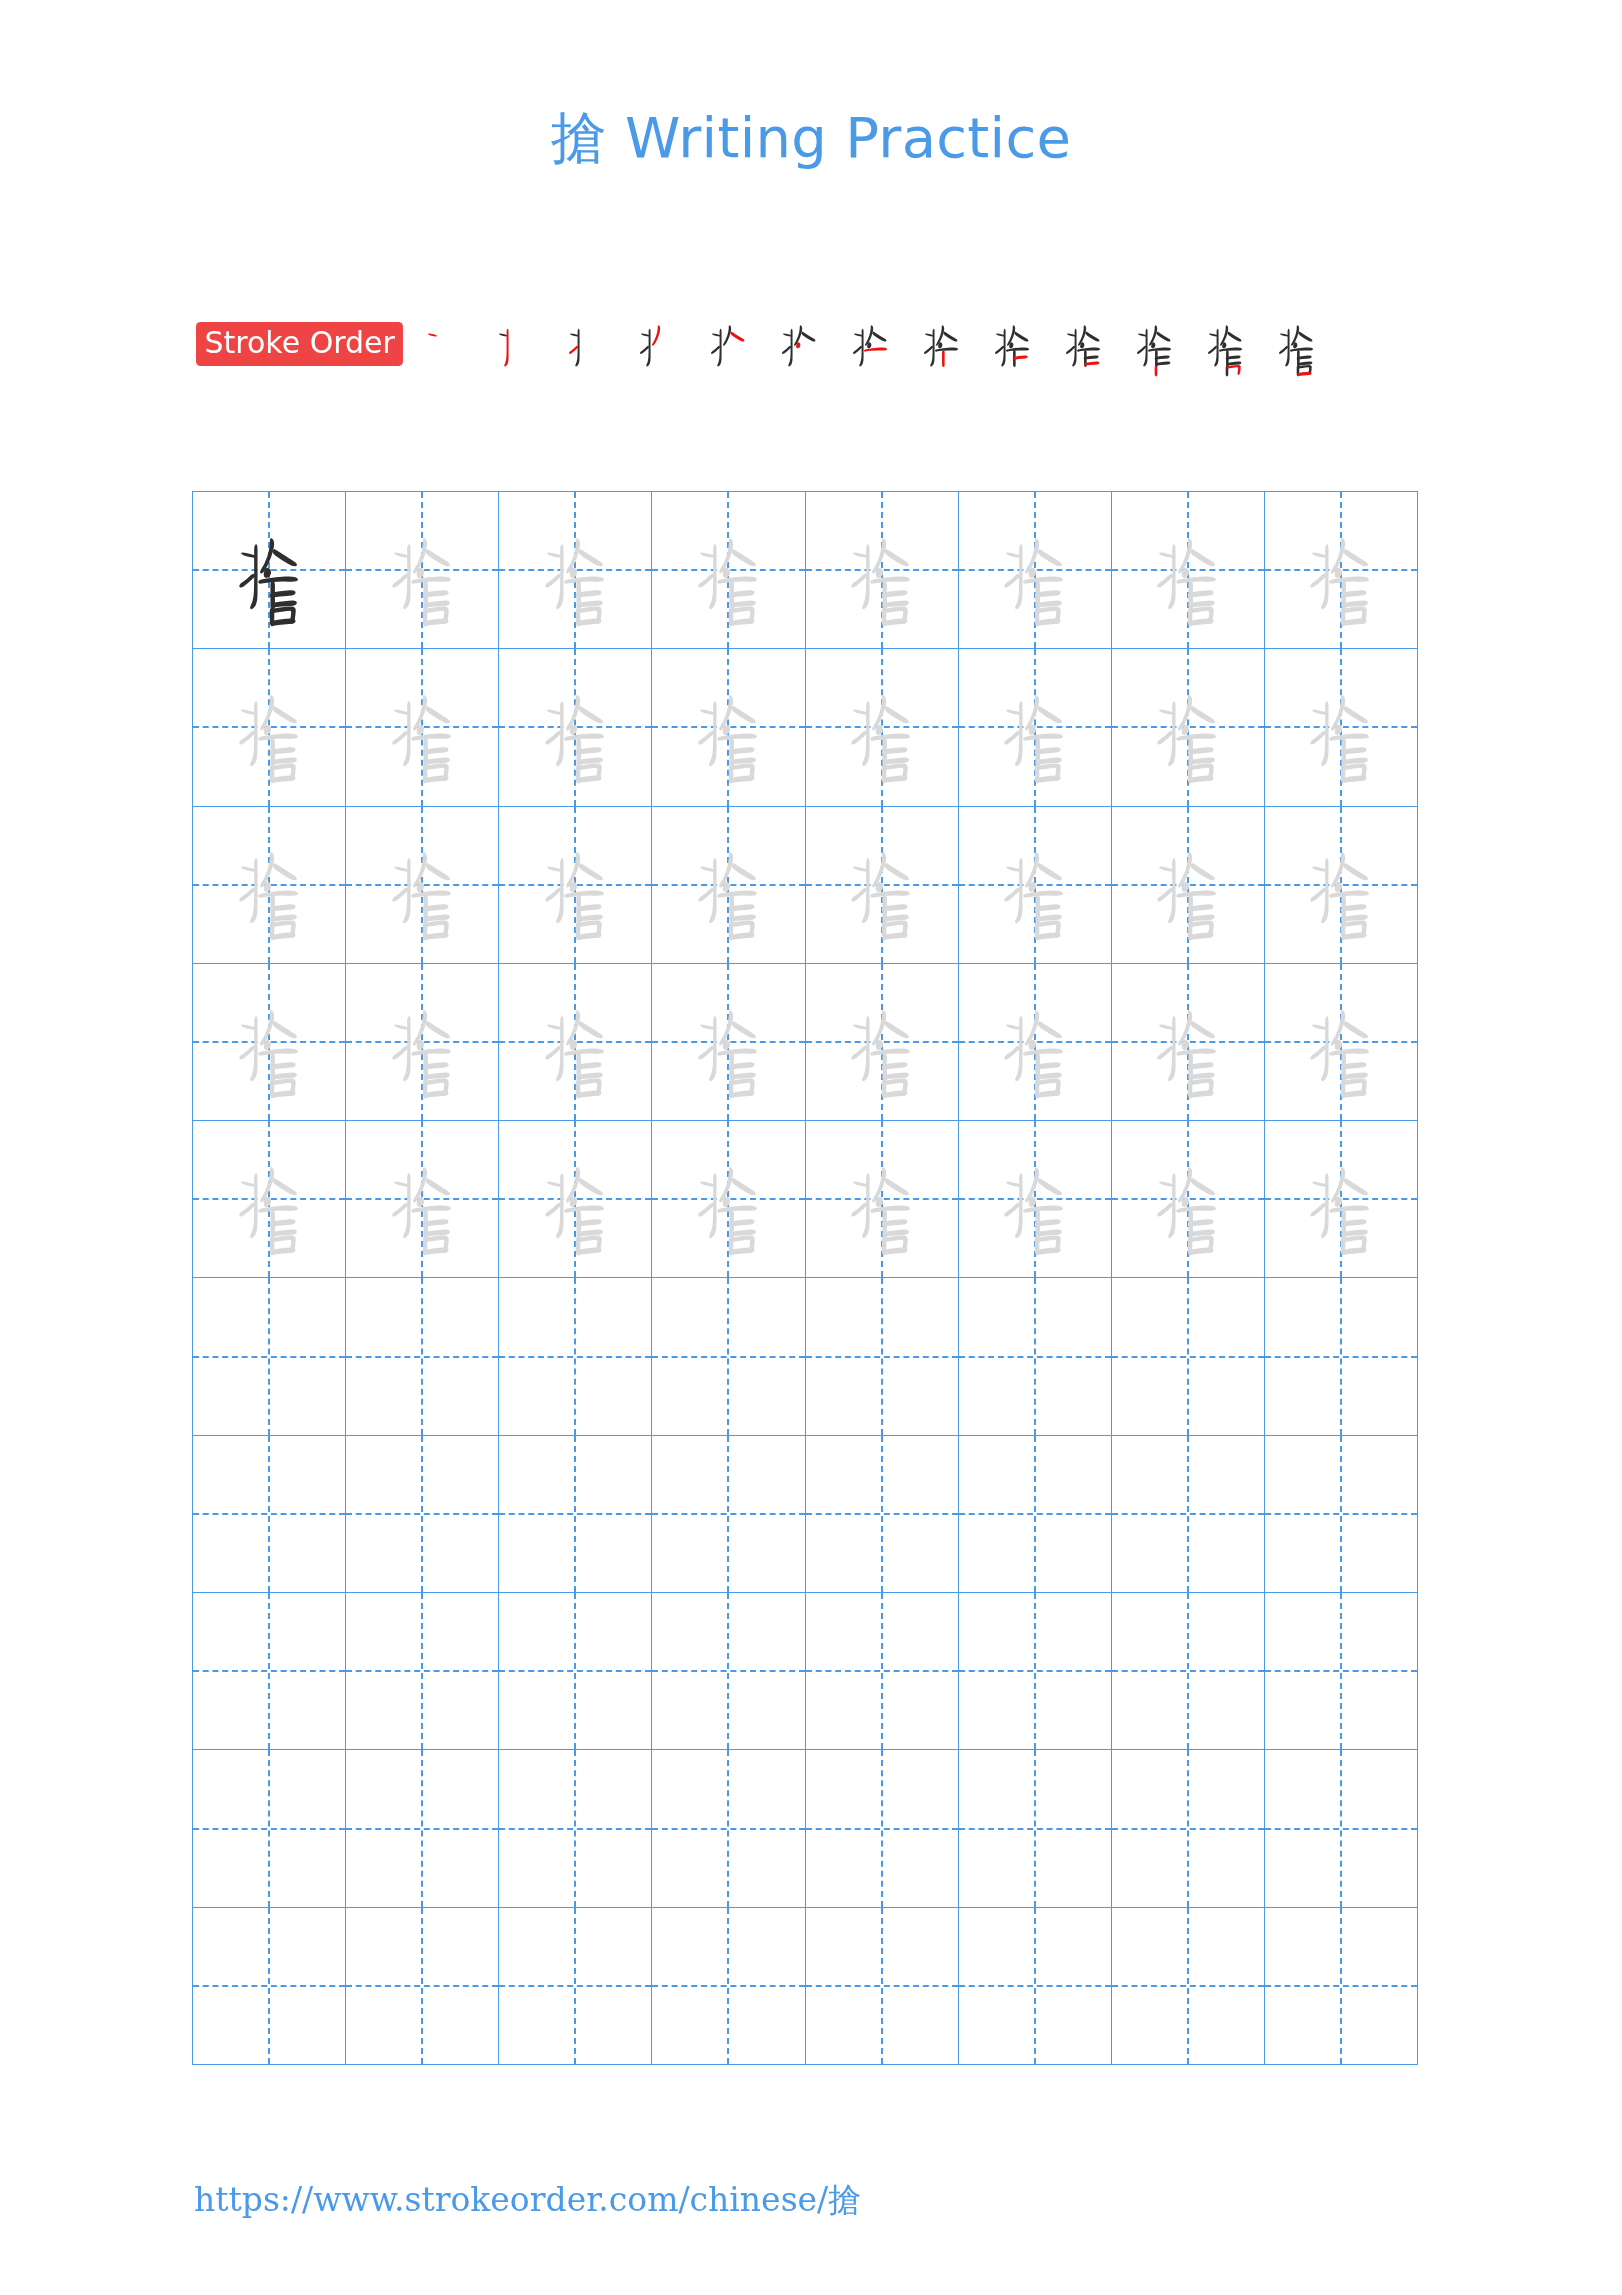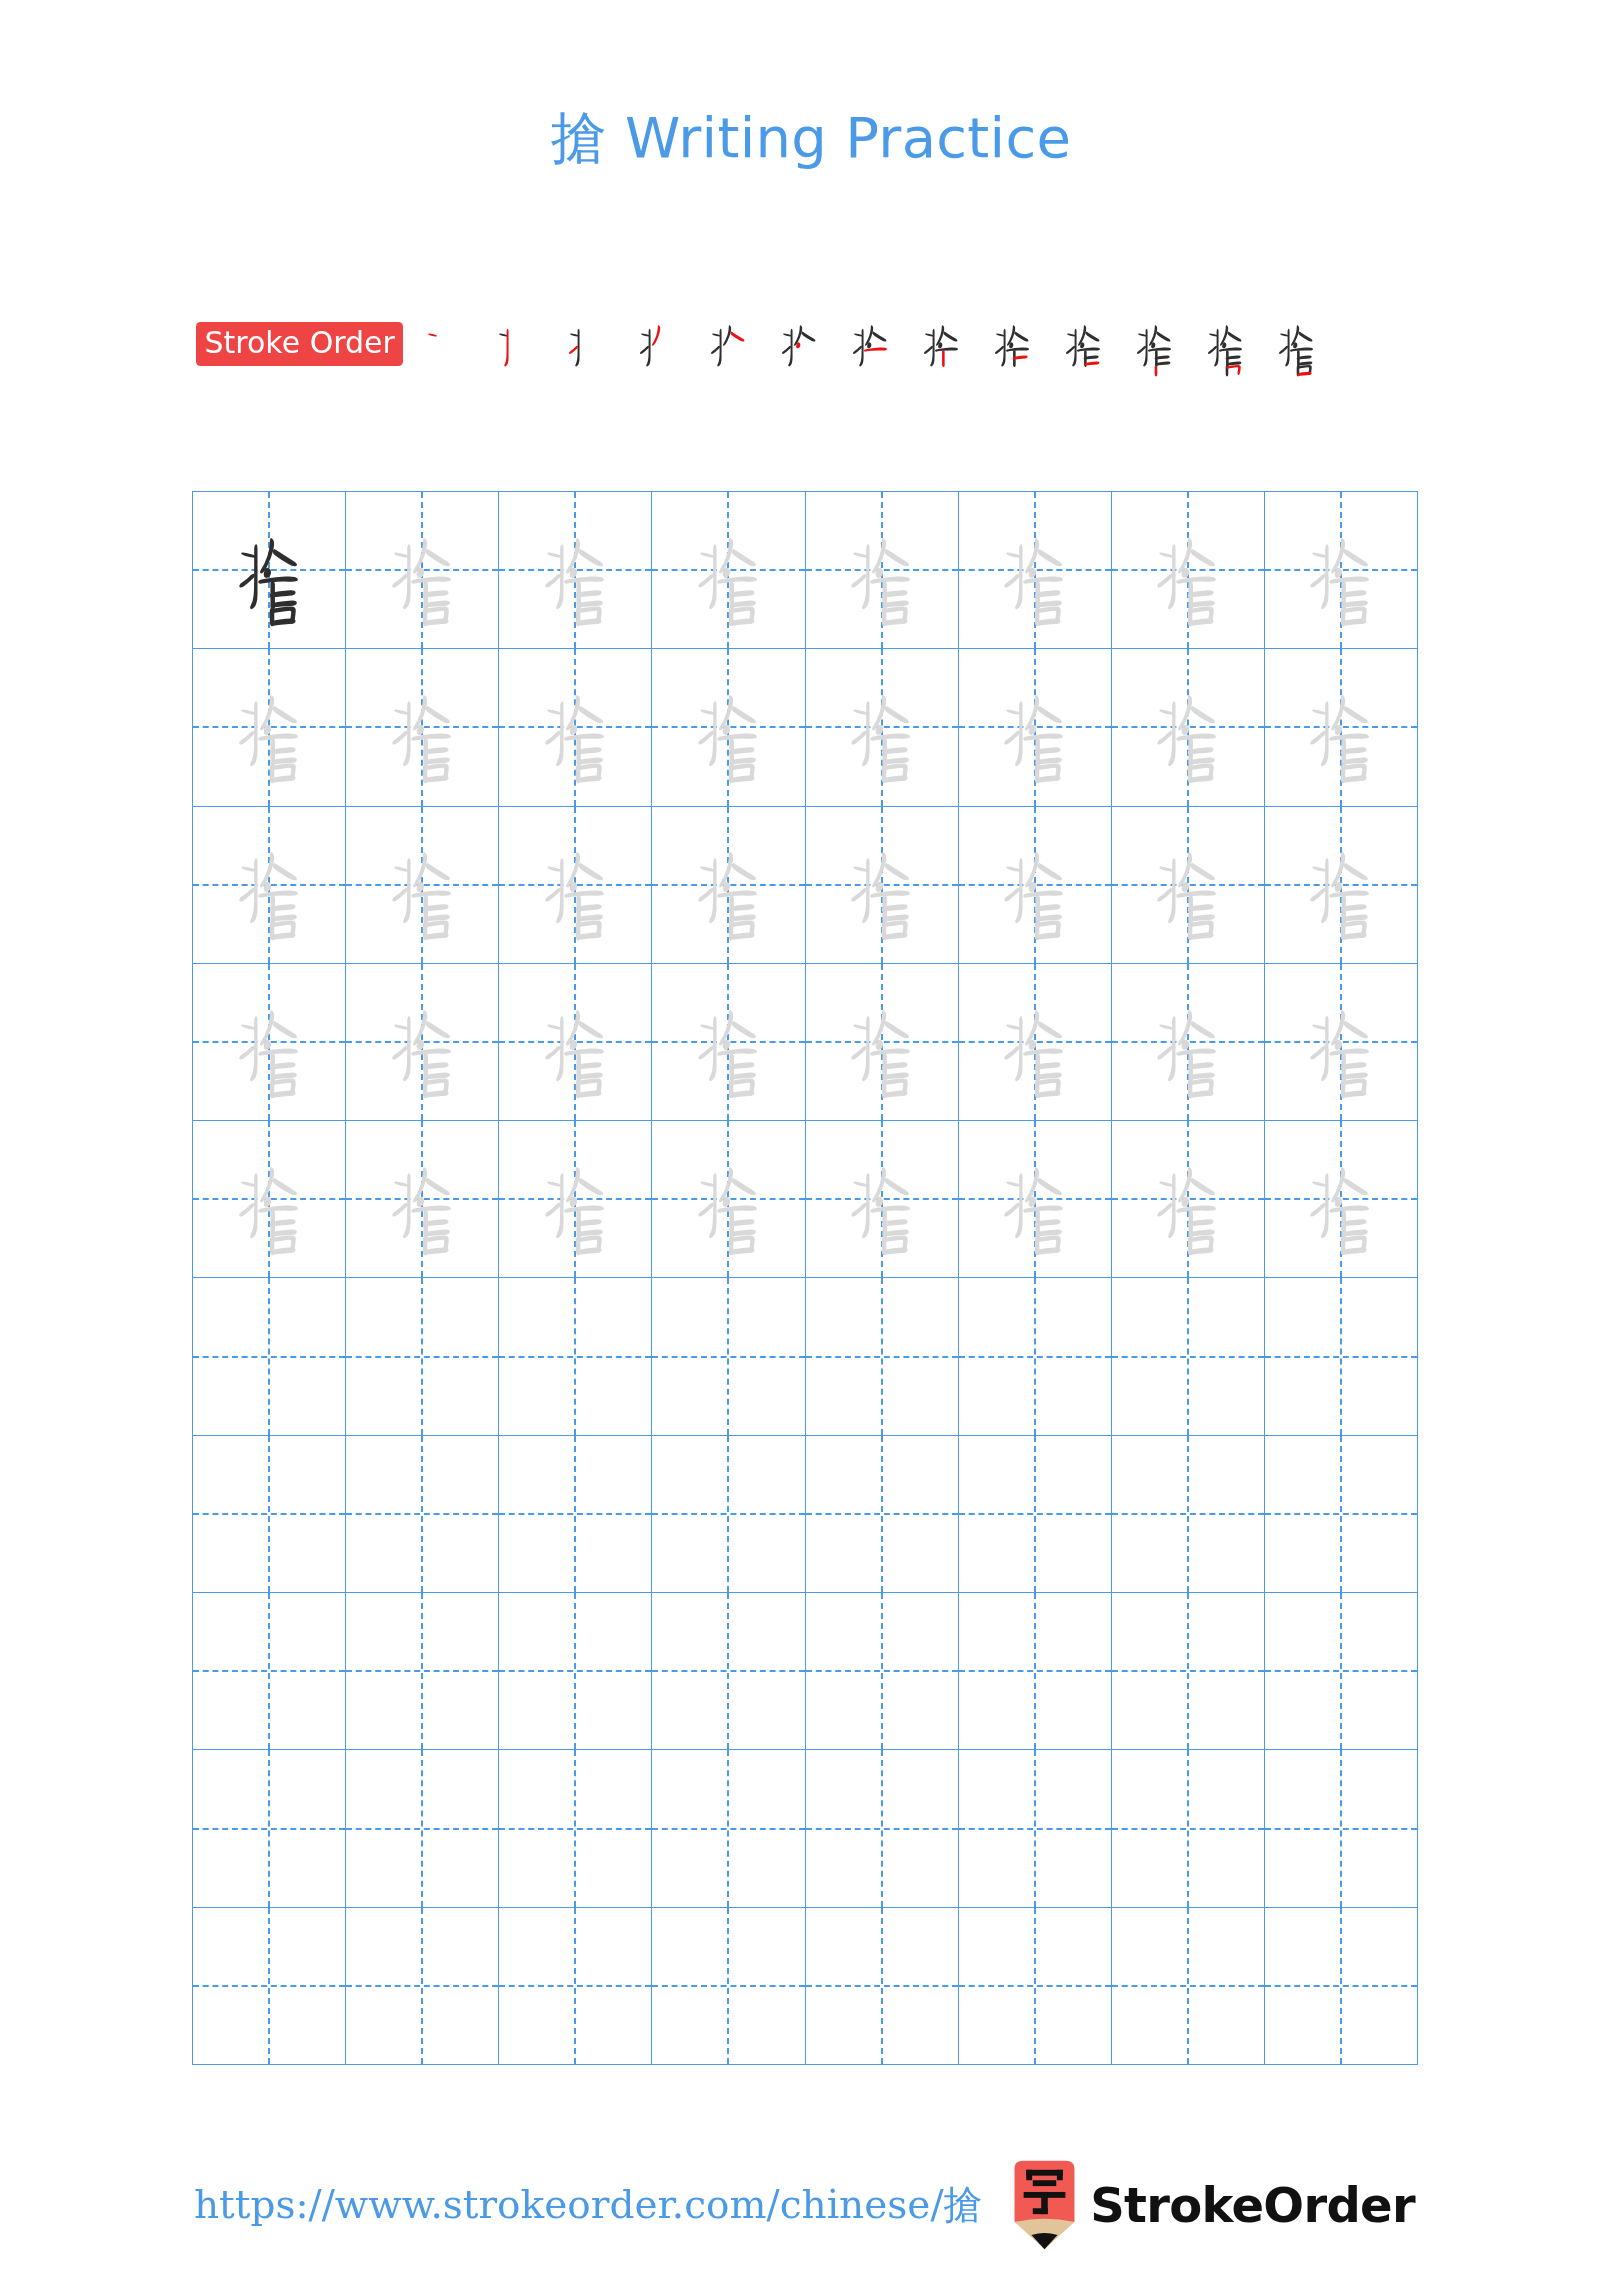--- a/index.html
+++ b/index.html
@@ -143,21 +143,21 @@
     left: 0;
     top: 2171px;
     width: 1622px;
     height: 79px;
   }
   .footer-url {
     position: absolute;
     left: 194px;
     top: 6.5px;
     color: #4a9ae8;
-    font-size: 39px;
+    font-size: 33px;
     font-family: "DejaVu Serif", serif;
     white-space: nowrap;
     text-decoration: none;
   }
   .footer-brand {
     position: absolute;
     left: 1008px;
     top: -11.8px;
     display: flex;
     align-items: center;
@@ -1503,33 +1503,16 @@
                 <span class="h"></span>
               </div>
             </td>
           </tr>
         </tbody>
     </table>
   </div>
 
   <div class="footer">
     <a class="footer-url" href="#">https://www.strokeorder.com/chinese/搶</a>
-    <div class="footer-brand">
-      <svg class="brand-logo" viewBox="0 0 112 140">
-        <path d="M10 14 Q10 2 24 2 L88 2 Q102 2 102 14 L102 96 L10 96 Z" fill="#f05a52"></path>
-        <path d="M10 96 Q56 86 102 96 L56 138 Z" fill="#e2c49a"></path>
-        <path d="M36 116 Q56 110 76 116 L56 138 Z" fill="#111111"></path>
-        <g fill="#111111">
-          <rect x="28" y="16" width="56" height="9"></rect>
-          <rect x="28" y="16" width="9" height="16"></rect>
-          <rect x="75" y="16" width="9" height="16"></rect>
-          <rect x="38" y="32" width="36" height="9"></rect>
-          <rect x="24" y="50" width="64" height="9"></rect>
-          <rect x="51" y="50" width="10" height="34"></rect>
-          <rect x="38" y="75" width="23" height="9"></rect>
-        </g>
-      </svg>
-      <span class="brand-name">StrokeOrder</span>
-    </div>
   </div>
 
 </div>
 
 
 </body></html>

